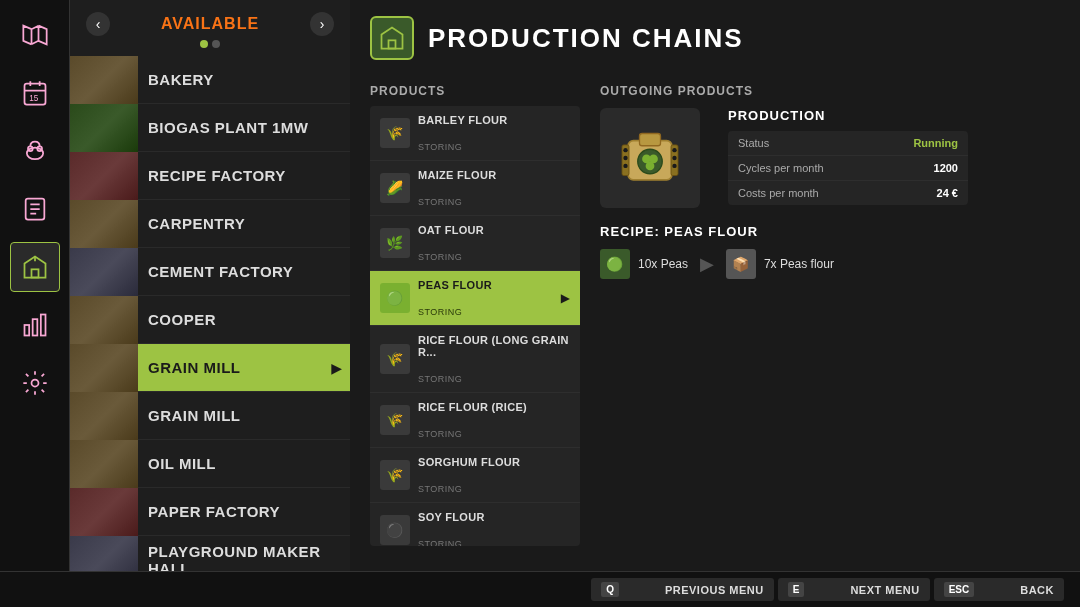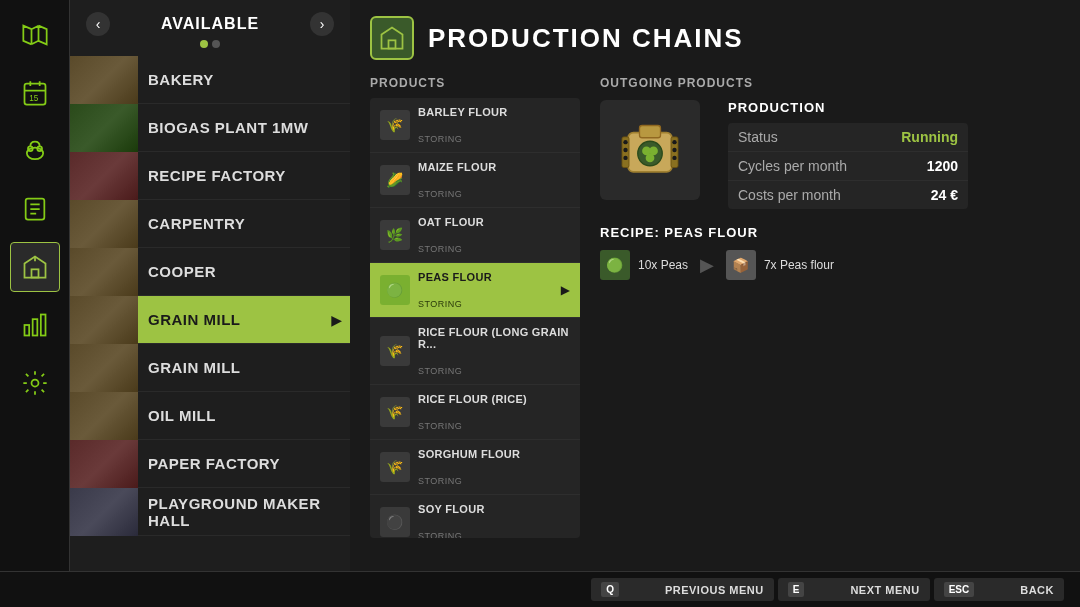--- a/index.html
+++ b/index.html
@@ -29,21 +29,21 @@
       border-right: 1px solid #333;
     }
     .sidebar-item {
       width: 50px;
       height: 50px;
       display: flex;
       align-items: center;
       justify-content: center;
       cursor: pointer;
       border-radius: 4px;
-      color: #84cc16;
+      color: #f9a8d4;
     }
     .sidebar-item.active {
       background: #2a2a2a;
       color: #9dc343;
       border: 1px solid #9dc343;
     }
     .sidebar-item svg {
       width: 28px;
       height: 28px;
     }
@@ -75,21 +75,21 @@
       cursor: pointer;
       font-size: 14px;
       display: flex;
       align-items: center;
       justify-content: center;
     }
     .header-title {
       font-size: 16px;
       font-weight: bold;
       letter-spacing: 1px;
-      color: #ffffff;
+      color: #f97316;
     }
     .header-dots {
       display: flex;
       gap: 4px;
       justify-content: center;
       padding-bottom: 8px;
     }
     .dot {
       width: 8px;
       height: 8px;
@@ -149,21 +149,21 @@
       top: 0;
       right: 0;
       height: 580px;
       padding: 16px 20px;
     }
 
     .page-header {
       display: flex;
       align-items: center;
       gap: 14px;
-      margin-bottom: 16px;
+      margin-bottom: 24px;
     }
     .page-icon {
       width: 44px;
       height: 44px;
       background: #3a5a2a;
       border: 2px solid #9dc343;
       border-radius: 6px;
       display: flex;
       align-items: center;
       justify-content: center;
@@ -288,21 +288,21 @@
       border-radius: 4px;
       overflow: hidden;
       width: 240px;
     }
     .production-row {
       display: flex;
       justify-content: space-between;
       align-items: center;
       padding: 6px 10px;
       border-bottom: 1px solid #2e2e2e;
-      font-size: 14px;
+      font-size: 11px;
     }
     .production-row:last-child { border-bottom: none; }
     .production-key { color: #aaa; }
     .production-val {
       font-weight: bold;
       color: #fff;
     }
     .production-val.running { color: #9dc343; }
 
     
@@ -482,20 +482,27 @@
       <div class="building-thumb-inner" style="background: linear-gradient(135deg, #5a2a2a 0%, #6a3a3a 50%, #4a1a1a 100%)"></div>
     </div>
     <span class="building-name">RECIPE FACTORY</span>
 
   </div>
       <div class="building-item">
     <div class="building-thumb">
       <div class="building-thumb-inner" style="background: linear-gradient(135deg, #5a4a2a 0%, #6a5a3a 50%, #4a3a1a 100%)"></div>
     </div>
     <span class="building-name">CARPENTRY</span>
+
+  </div>
+      <div class="building-item">
+    <div class="building-thumb">
+      <div class="building-thumb-inner" style="background: linear-gradient(135deg, #3a3a4a 0%, #4a4a5a 50%, #2a2a3a 100%)"></div>
+    </div>
+    <span class="building-name">CEMENT FACTORY</span>
 
   </div>
       <div class="building-item">
     <div class="building-thumb">
       <div class="building-thumb-inner" style="background: linear-gradient(135deg, #5a4a2a 0%, #6a5a3a 50%, #4a3a1a 100%)"></div>
     </div>
     <span class="building-name">COOPER</span>
 
   </div>
       <div class="building-item active">

